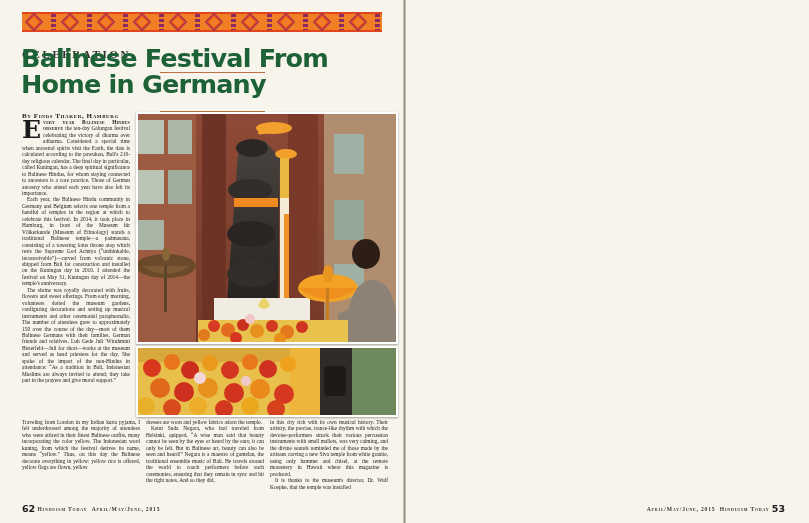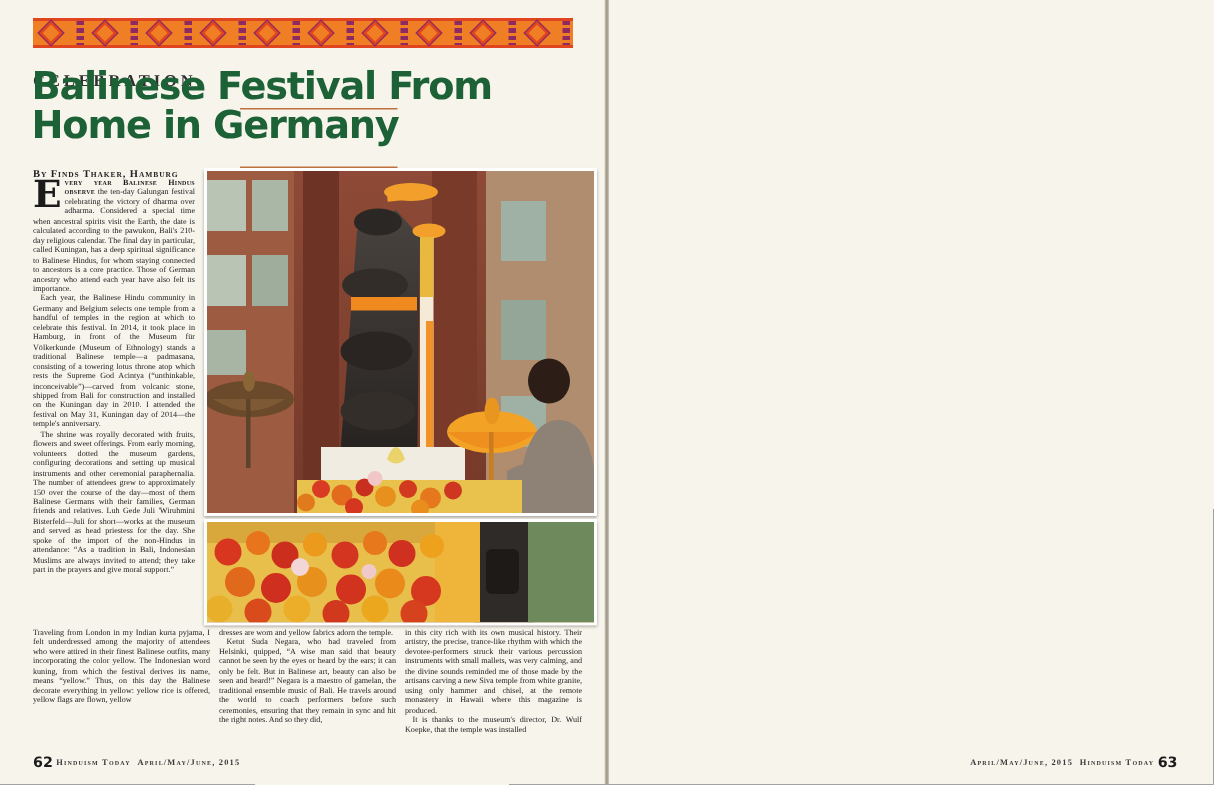--- a/index.html
+++ b/index.html
@@ -248,16 +248,16 @@
     </div>
   </div>
 
   <div class="gutter"></div>
 
   <div class="page page-right">
 
     <div class="footer f-right">
       <span>April/May/June, 2015</span>
       &nbsp;<span>Hinduism Today</span>
-      <span class="num">63</span>
+      <span class="num">53</span>
     </div>
   </div>
 </div>
 
 </body></html>

